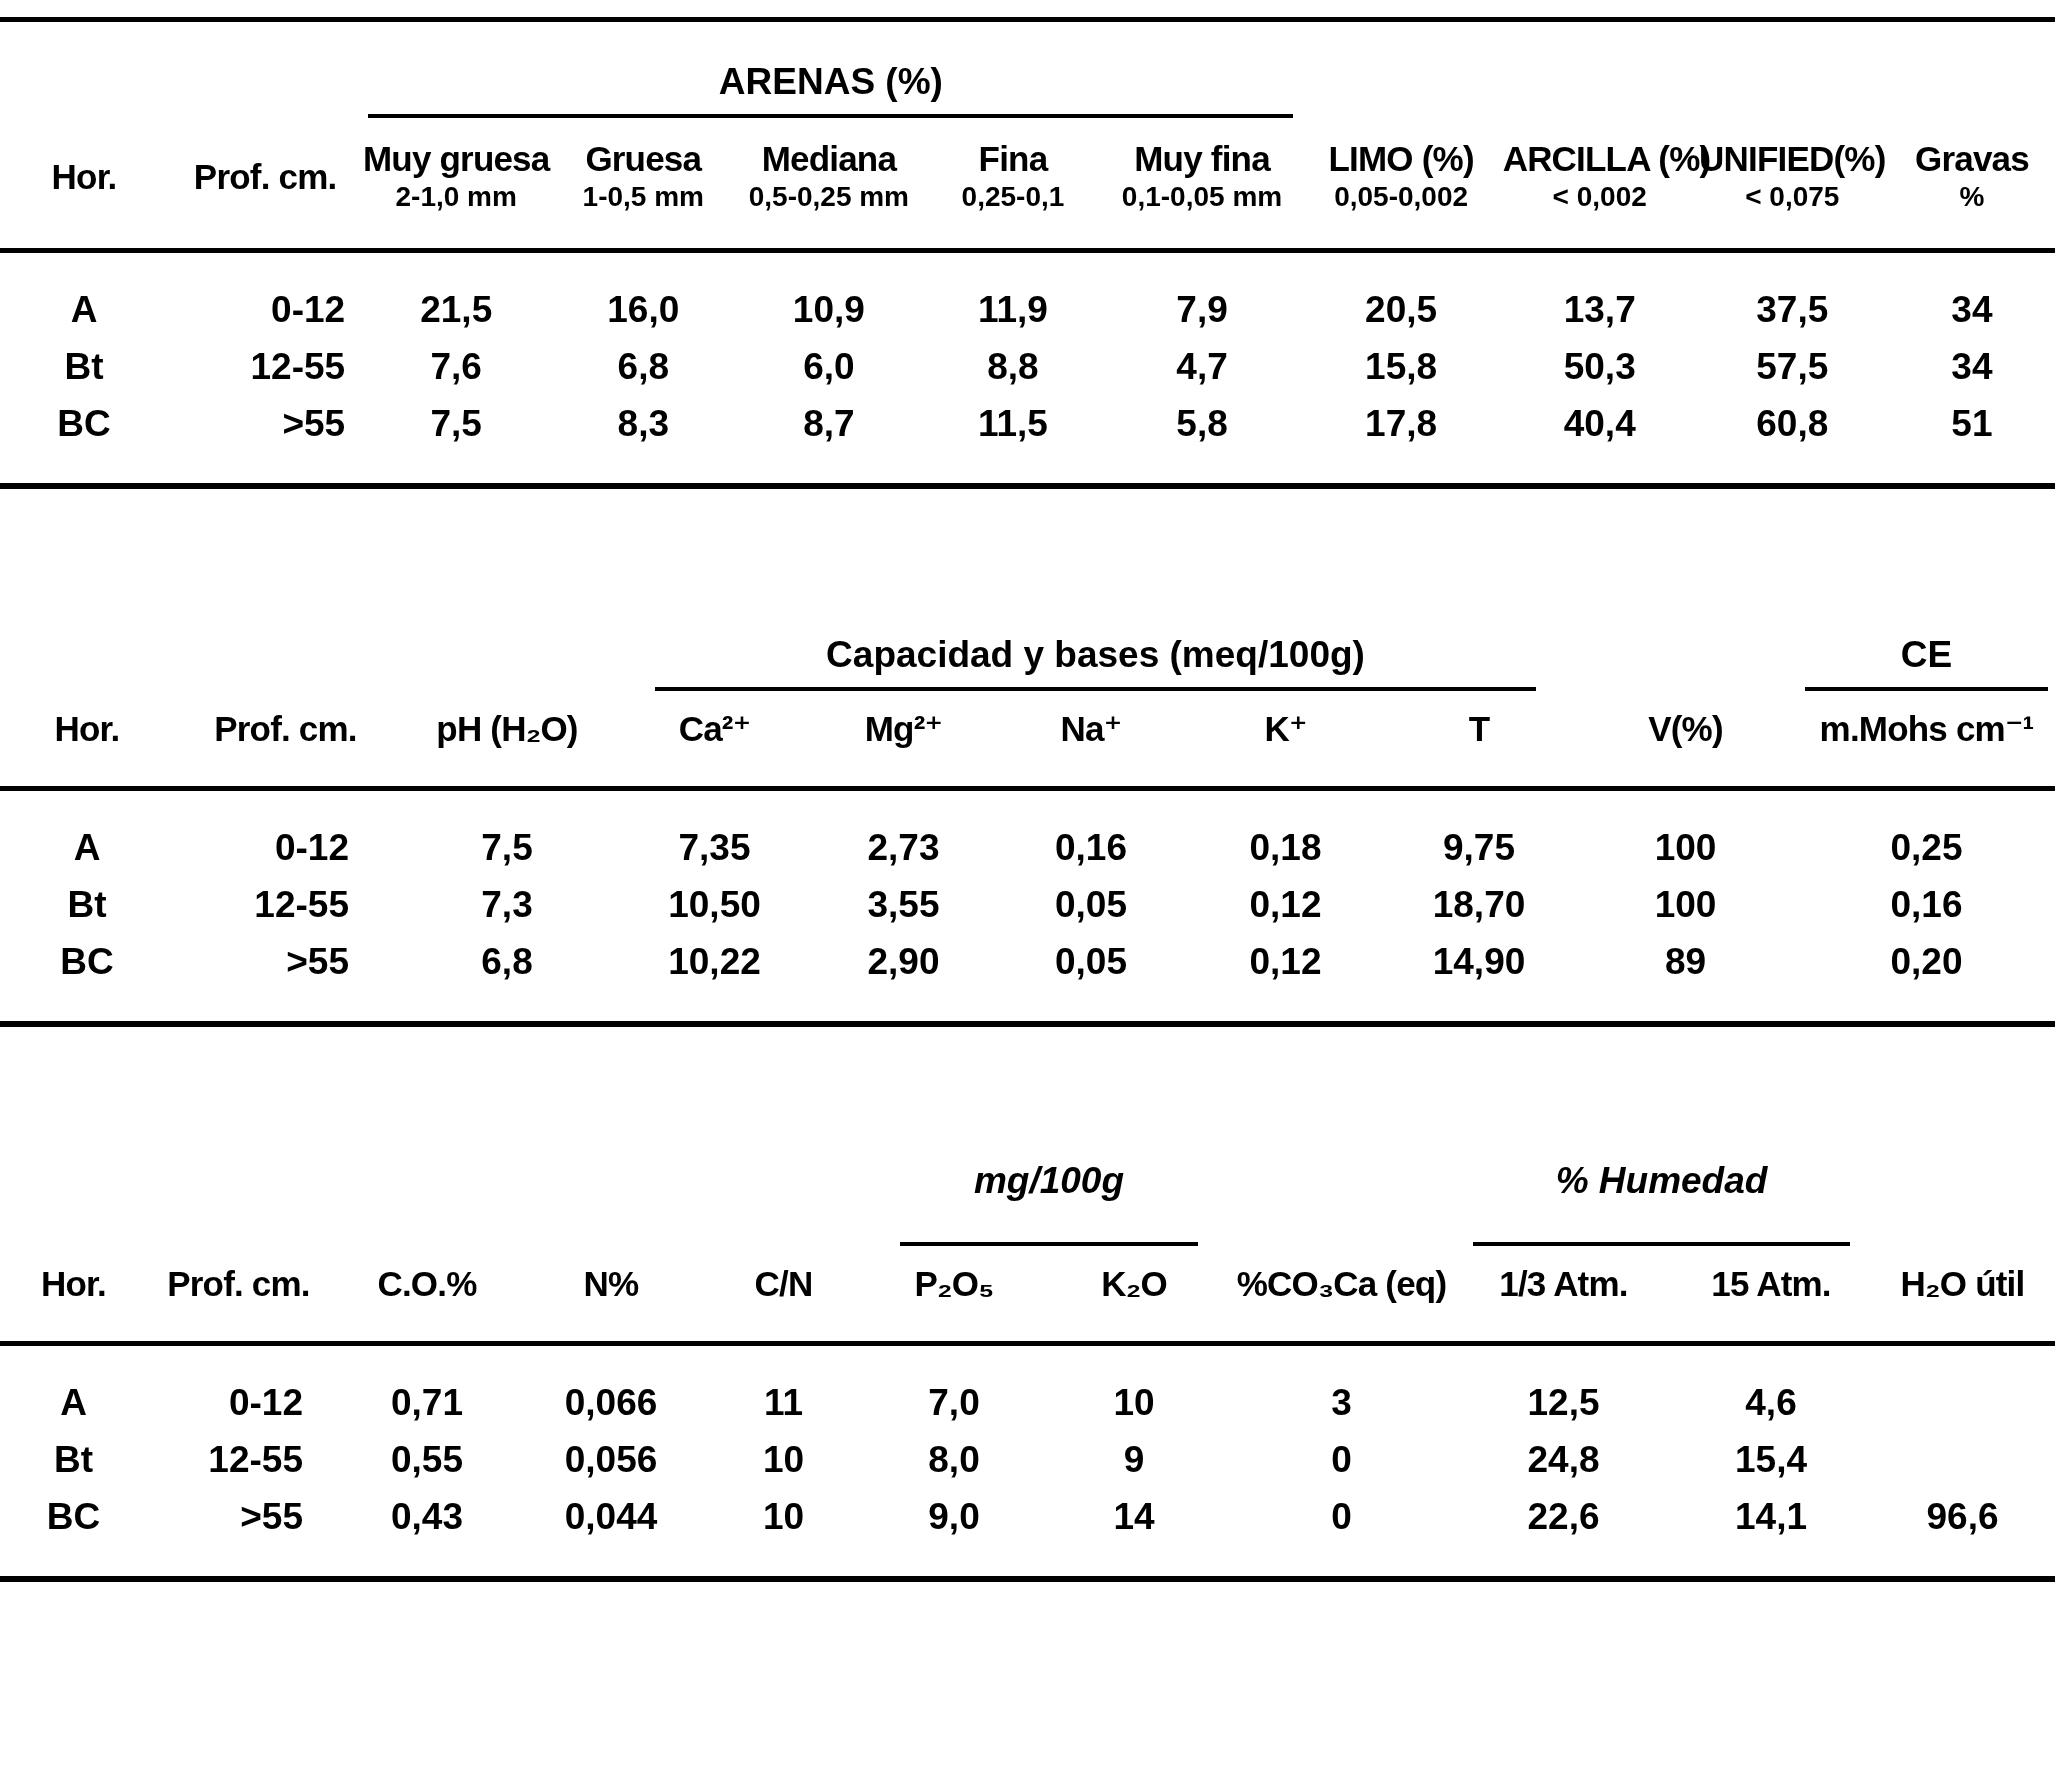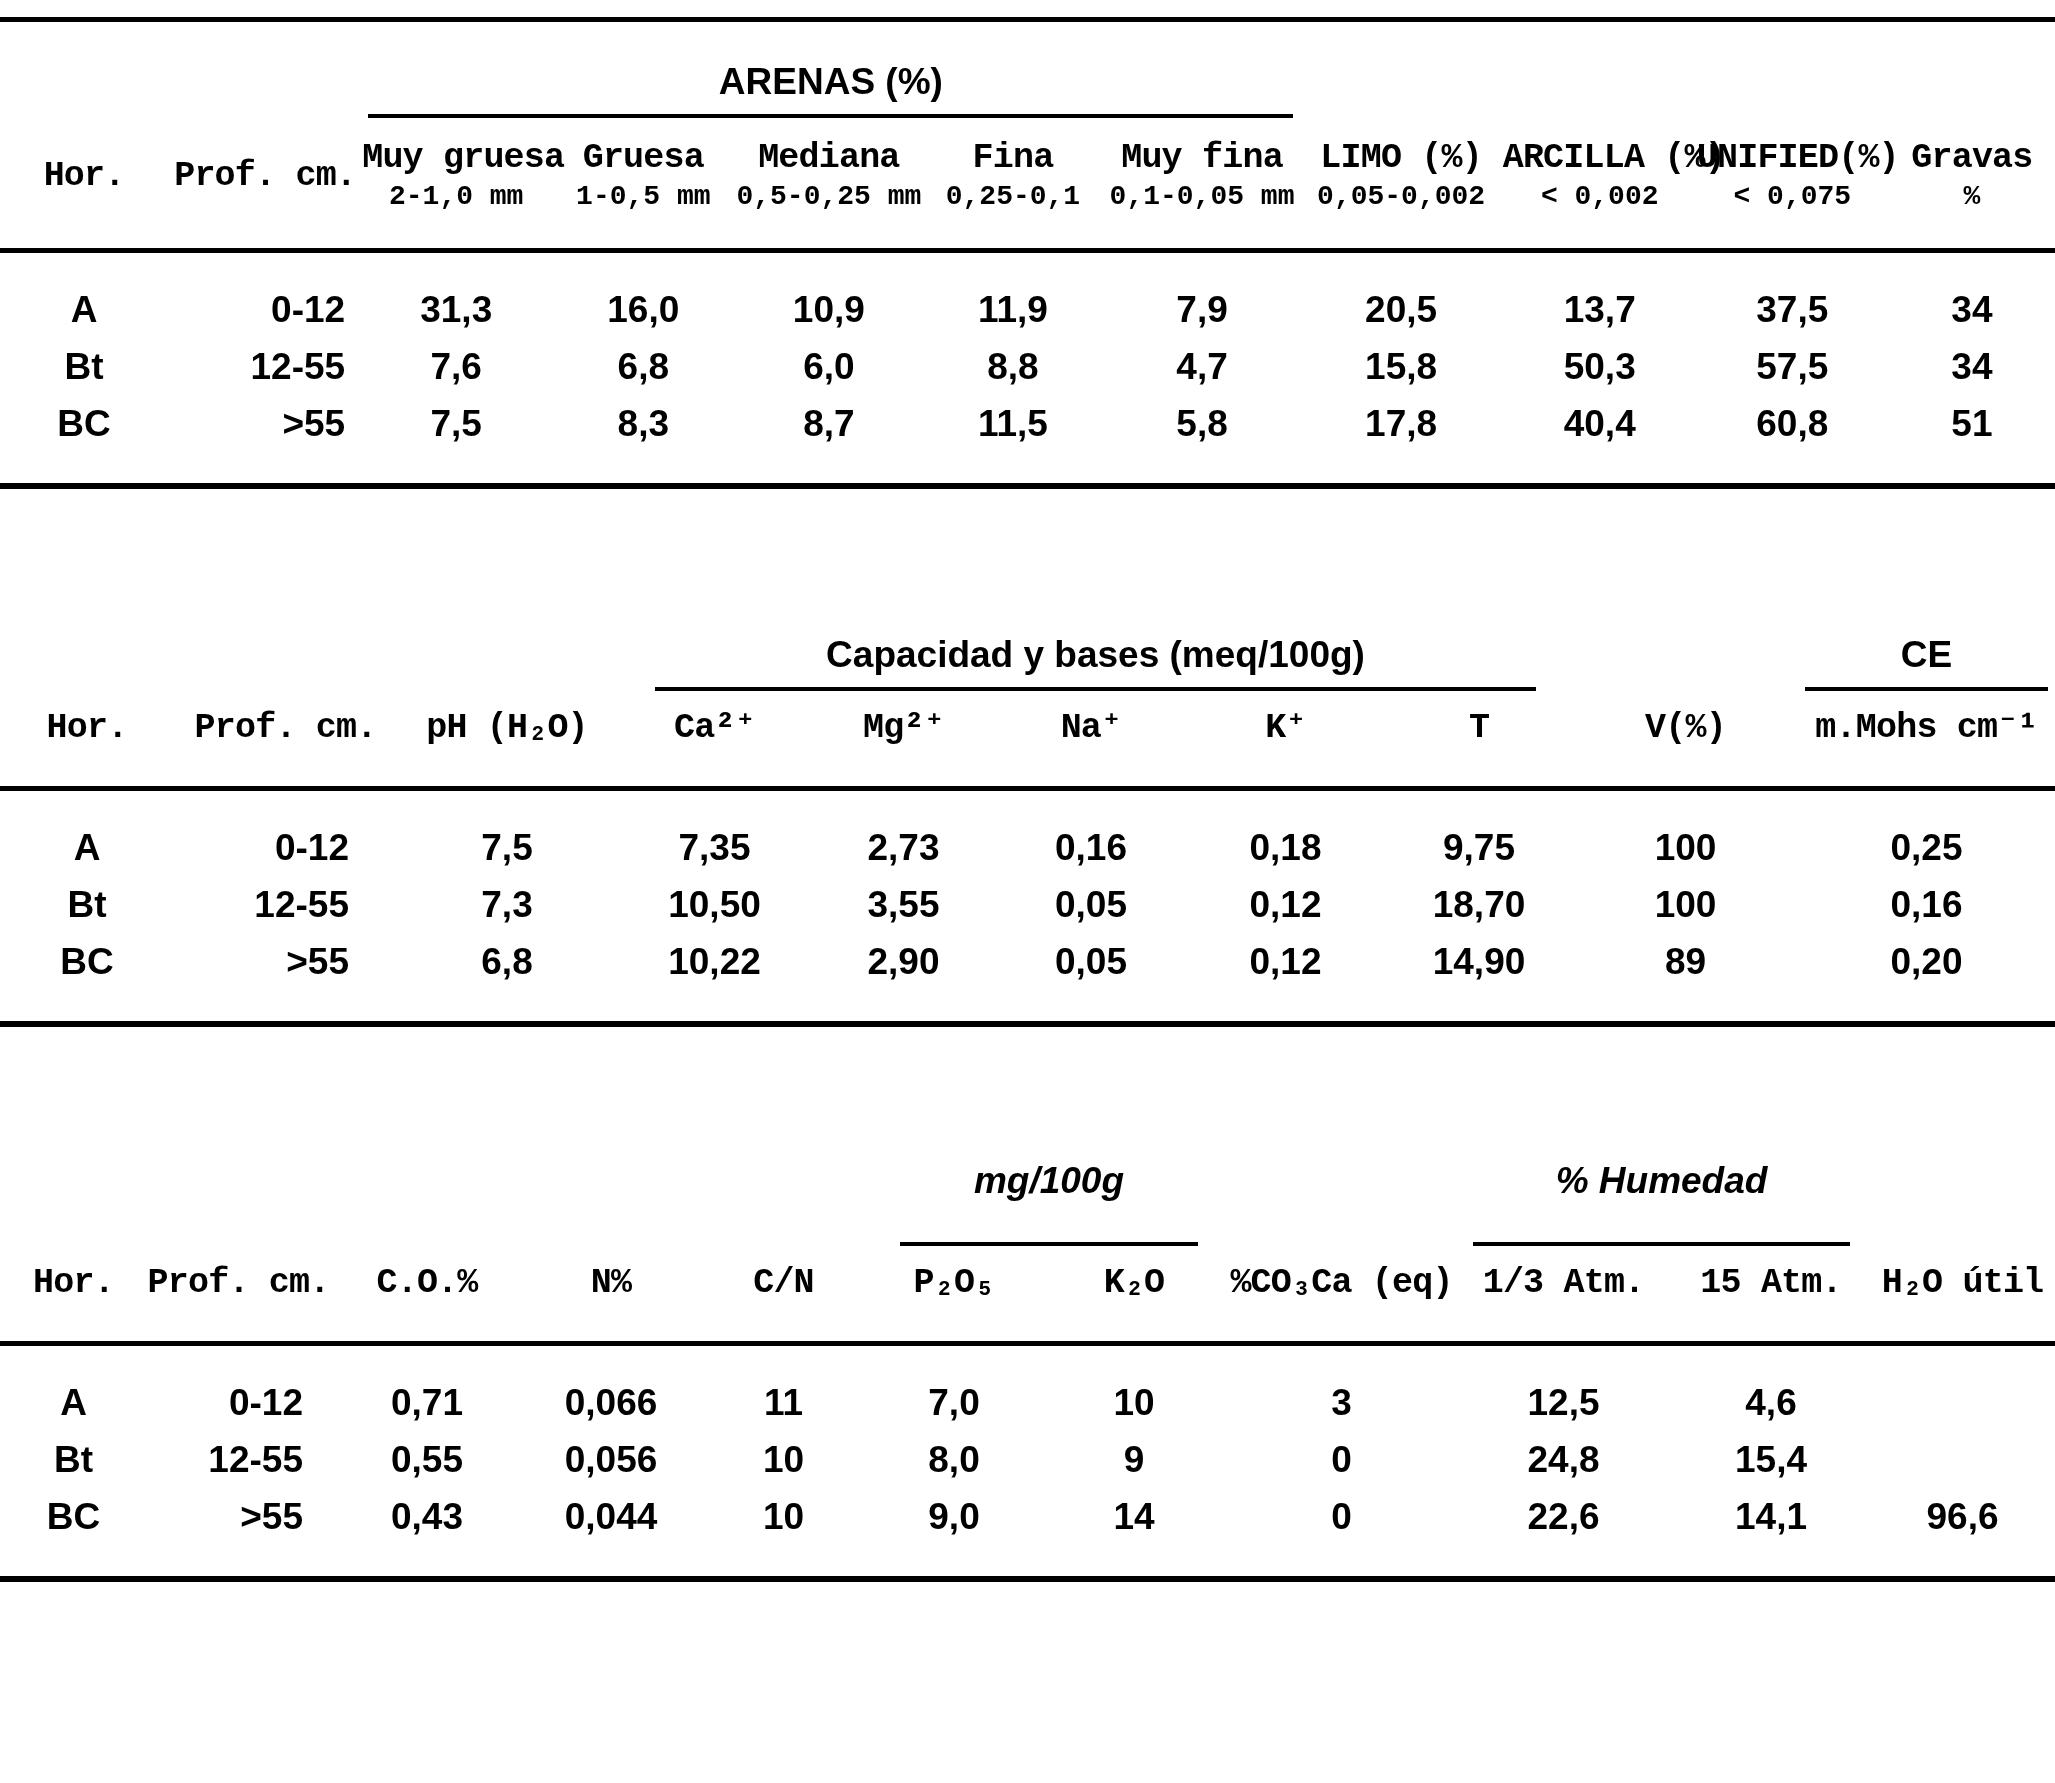--- a/index.html
+++ b/index.html
@@ -59,21 +59,20 @@
     text-align: center;
     white-space: nowrap;
   }
 
   tr.head-row th {
     vertical-align: middle;
     text-align: center;
     font-weight: 700;
     border-bottom: 5.4px solid #000;
     padding: 20px 0 34px 0;
-    font-family: Liberation Mono, monospace;
   }
   #table-1 tr.head-row th,
   #table-2 tr.head-row th {
     padding: 17px 0 37px 0;
   }
   .h-main {
     font-size: 35px;
     line-height: 41px;
     white-space: nowrap;
     letter-spacing: -0.8px;
@@ -166,21 +165,21 @@
           <th>
             <div class="h-main">Gravas</div>
             <div class="h-sub">%</div>
           </th>
         </tr>
       </thead>
       <tbody>
         <tr>
           <td>A</td>
           <td style="text-align: right; padding-right: 17px;">0-12</td>
-          <td>31,3</td>
+          <td>21,5</td>
           <td>16,0</td>
           <td>10,9</td>
           <td>11,9</td>
           <td>7,9</td>
           <td>20,5</td>
           <td>13,7</td>
           <td>37,5</td>
           <td>34</td>
         </tr>
         <tr>

